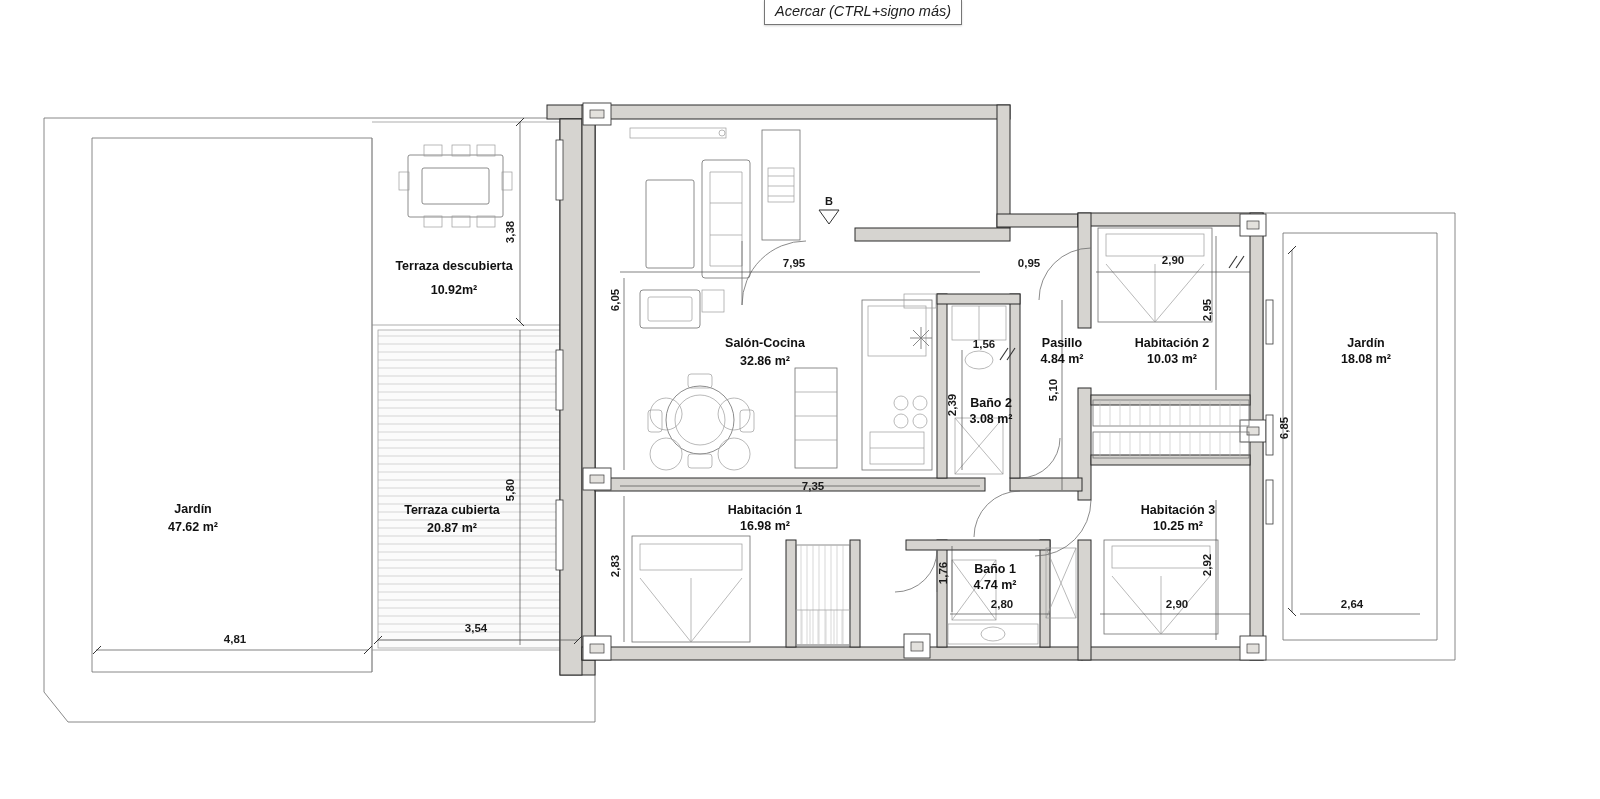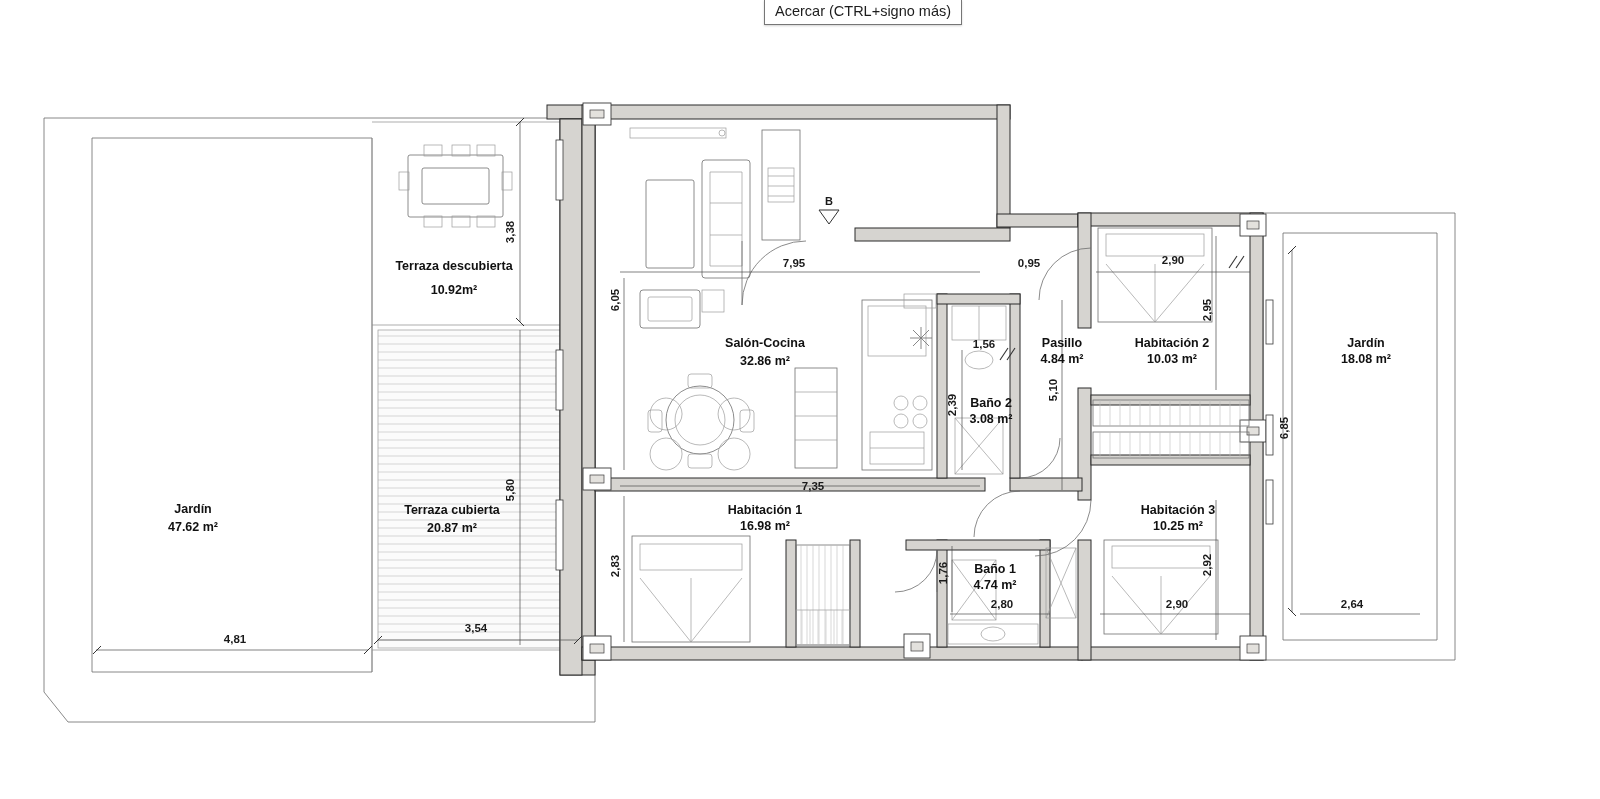--- a/index.html
+++ b/index.html
@@ -25,20 +25,21 @@
     padding: 3px 10px 5px 10px;
     background: #ffffff;
     border: 1px solid #767676;
     border-top: none;
     box-shadow: 0 1px 2px rgba(0,0,0,0.18);
     font-size: 14.5px;
     color: #1d1d1d;
     line-height: 16px;
     white-space: nowrap;
     font-family: "Liberation Sans", sans-serif;
+    font-style: italic;
   }
   
   #plan {
     position: absolute;
     left: 0;
     top: 0;
   }
   .rm-name {
     font-family: "Liberation Sans", sans-serif;
     font-size: 12.5px;

